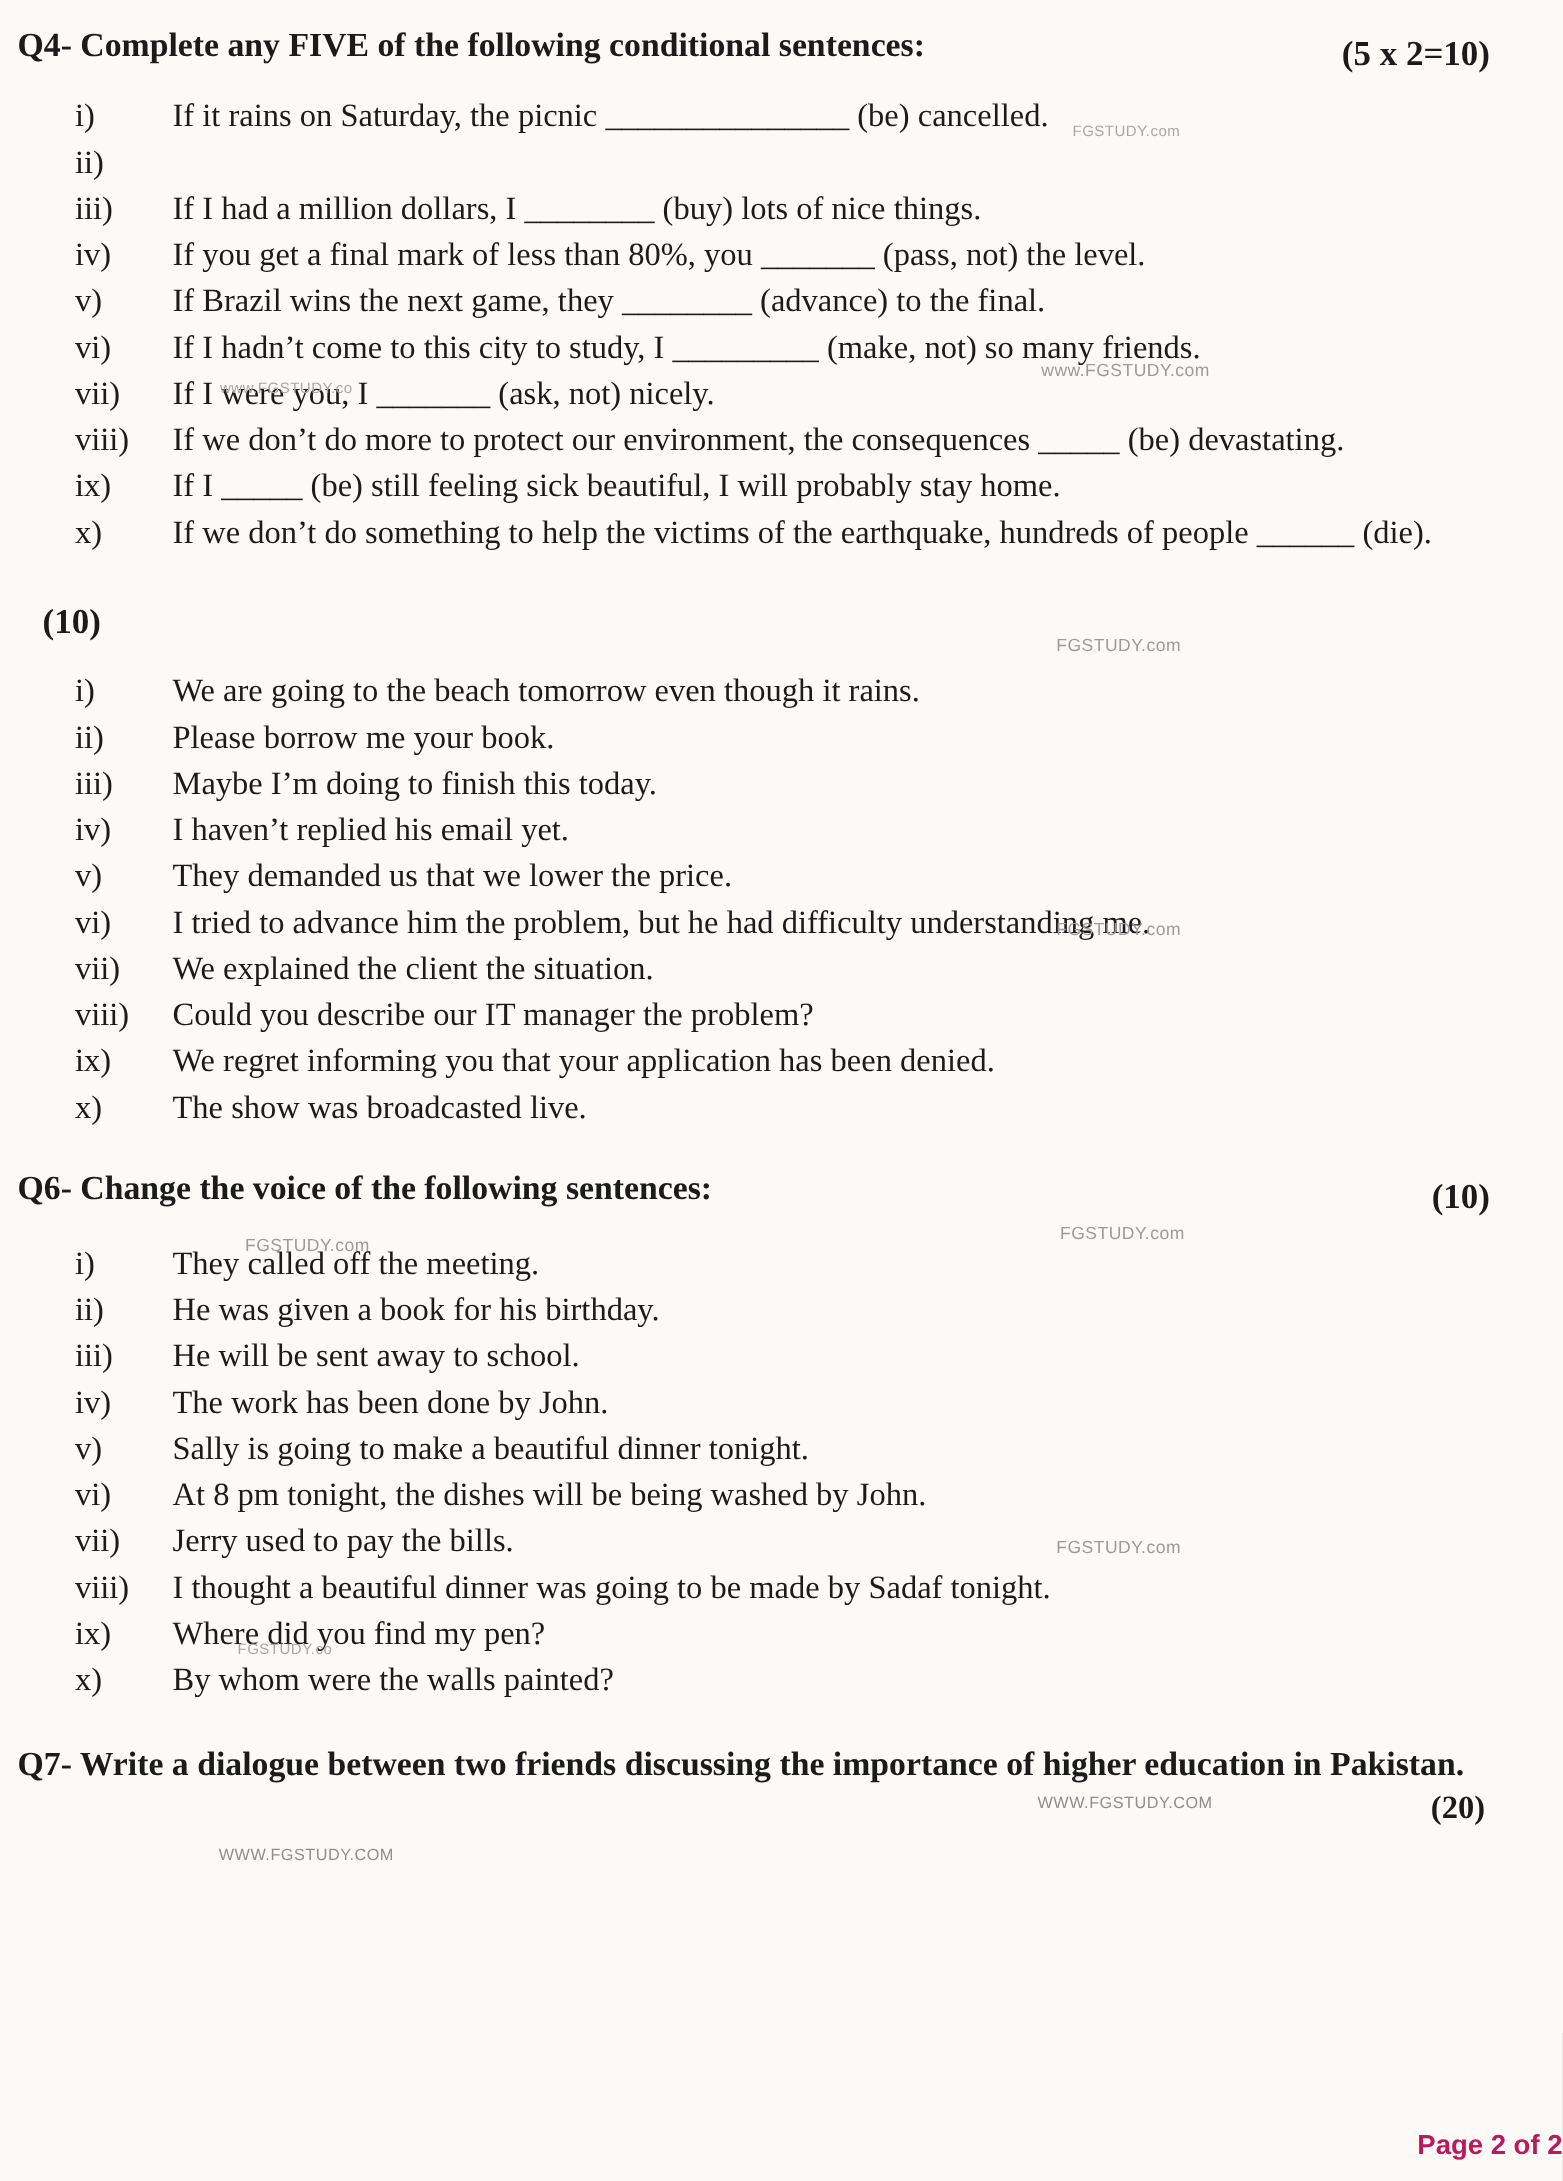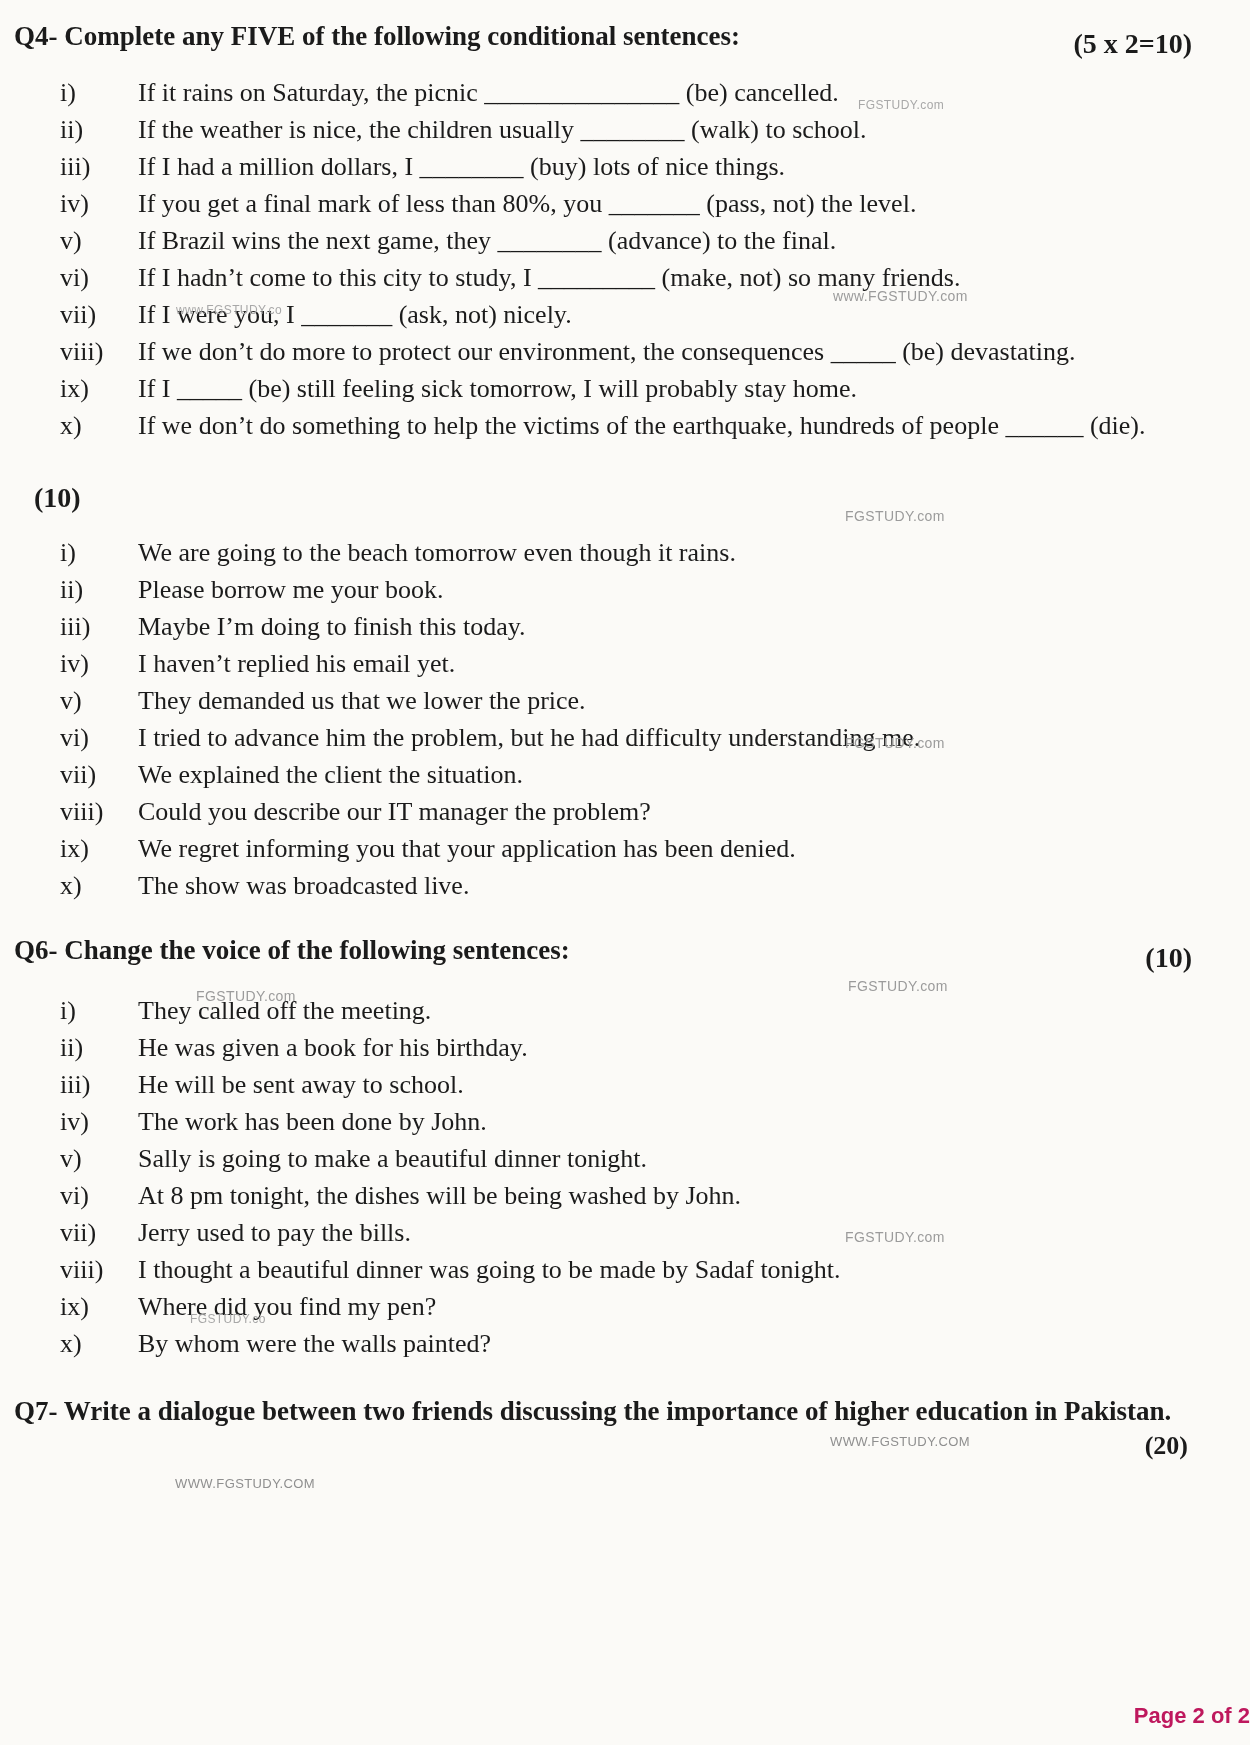--- a/index.html
+++ b/index.html
@@ -96,21 +96,20 @@
       <h2 class="q-title">Q4- Complete any FIVE of the following conditional sentences:</h2>
       <span class="q-marks">(5 x 2=10)</span>
     </div>
     <div class="items">
       <div class="row">
         <span class="num">i)</span>
         <span class="text">If it rains on Saturday, the picnic _______________ (be) cancelled.</span>
       </div>
       <div class="row">
         <span class="num">ii)</span>
-        <span class="text">If the weather is nice, the children usually ________ (walk) to school.</span>
       </div>
       <div class="row">
         <span class="num">iii)</span>
         <span class="text">If I had a million dollars, I ________ (buy) lots of nice things.</span>
       </div>
       <div class="row">
         <span class="num">iv)</span>
         <span class="text">If you get a final mark of less than 80%, you _______ (pass, not) the level.</span>
       </div>
       <div class="row">
@@ -124,21 +123,21 @@
       <div class="row">
         <span class="num">vii)</span>
         <span class="text">If I were you, I _______ (ask, not) nicely.</span>
       </div>
       <div class="row">
         <span class="num">viii)</span>
         <span class="text">If we don’t do more to protect our environment, the consequences _____ (be) devastating.</span>
       </div>
       <div class="row">
         <span class="num">ix)</span>
-        <span class="text">If I _____ (be) still feeling sick tomorrow, I will probably stay home.</span>
+        <span class="text">If I _____ (be) still feeling sick beautiful, I will probably stay home.</span>
       </div>
       <div class="row">
         <span class="num">x)</span>
         <span class="text">If we don’t do something to help the victims of the earthquake, hundreds of people ______ (die).</span>
       </div>
     </div>
   </section>
 
   <section class="q-section">
     <div class="q-header">

